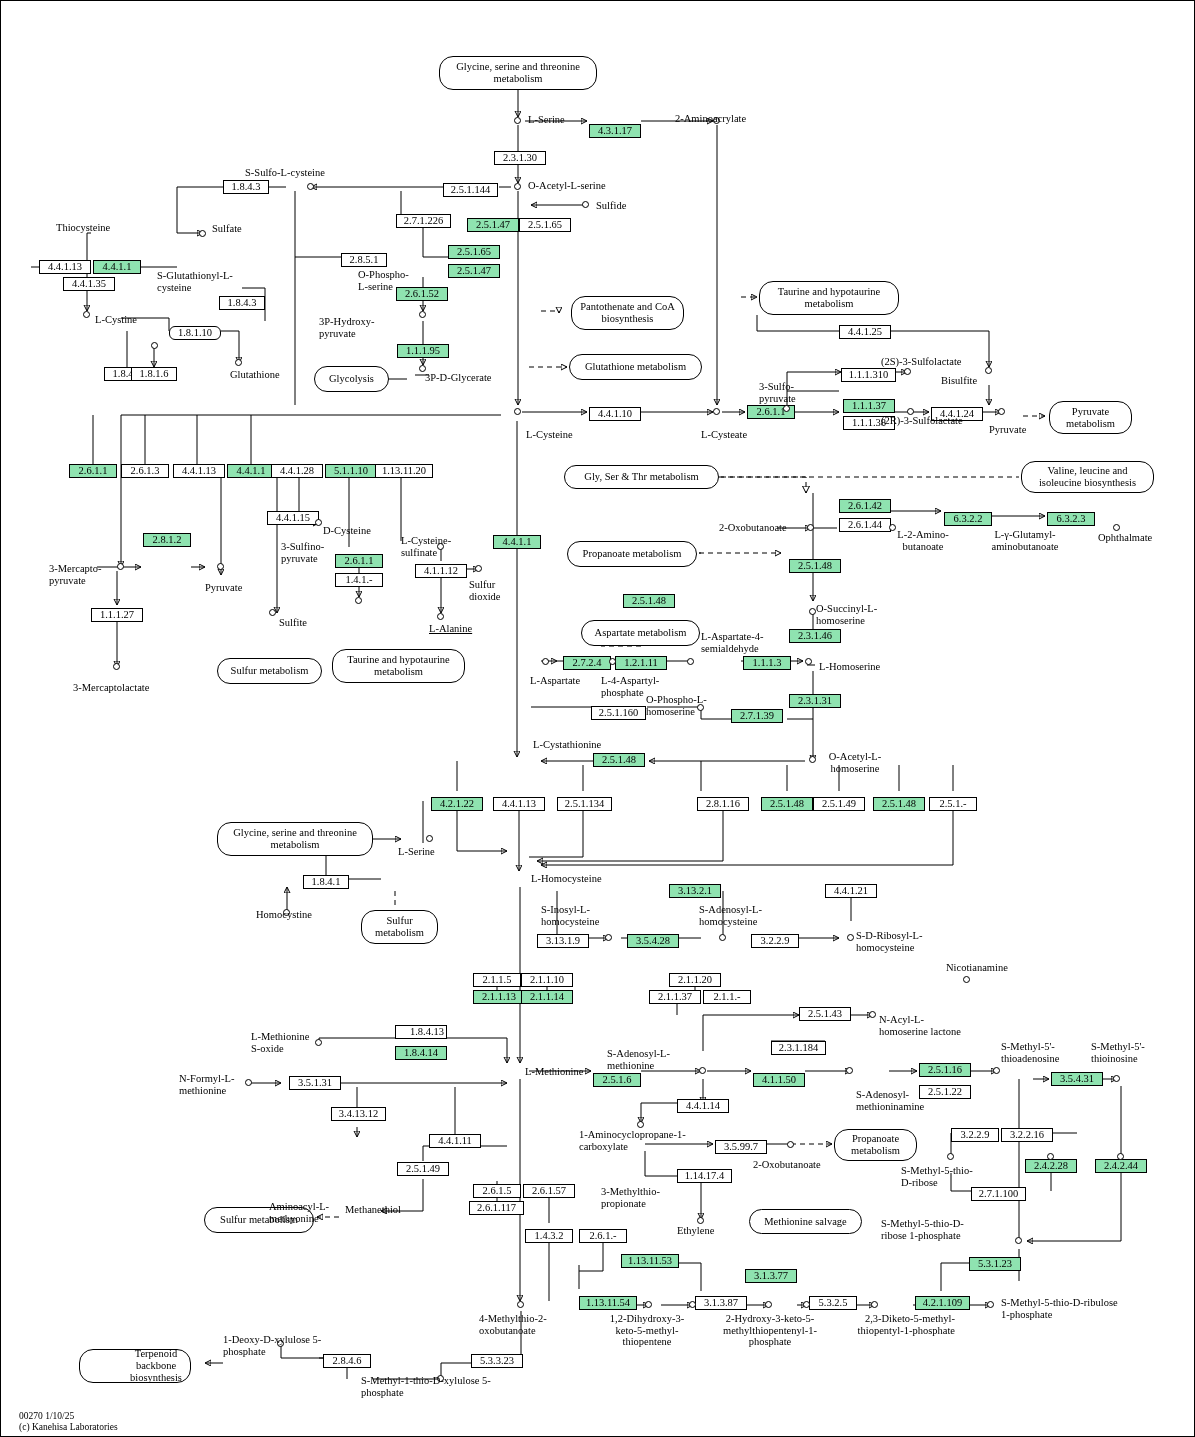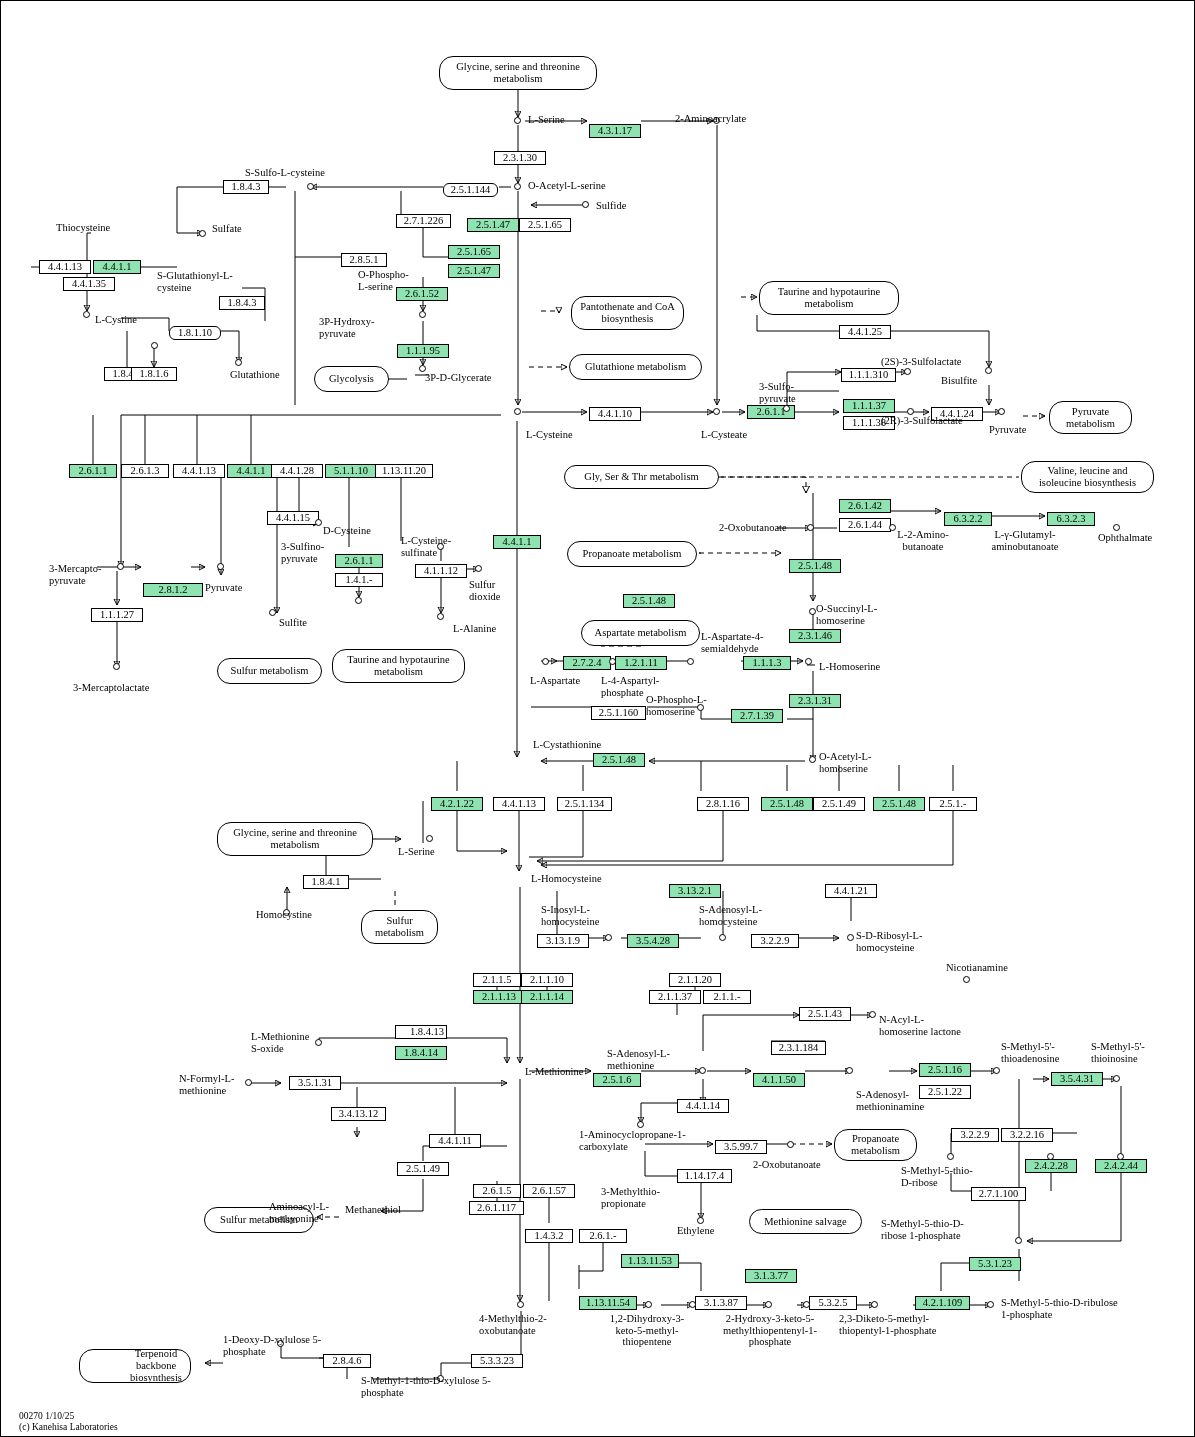--- a/index.html
+++ b/index.html
@@ -327,21 +327,21 @@
   <div class="rr" style="left:203px;top:1206px;width:110px;height:26px;">
       <span>Sulfur metabolism</span>
     </div>
   <div class="rr" style="left:78px;top:1348px;width:112px;height:34px;padding-left:48px;">
       <span>Terpenoid backbone biosynthesis</span>
     </div>
 
   <div class="ec g" style="left:588px;top:123px;width:52px;">4.3.1.17</div>
   <div class="ec" style="left:493px;top:150px;width:52px;">2.3.1.30</div>
   <div class="ec" style="left:222px;top:179px;width:46px;">1.8.4.3</div>
-  <div class="ec" style="left:442px;top:182px;width:55px;border-radius:6px;">2.5.1.144</div>
+  <div class="ec" style="left:442px;top:182px;width:55px;">2.5.1.144</div>
   <div class="ec" style="left:395px;top:213px;width:55px;">2.7.1.226</div>
   <div class="ec g" style="left:466px;top:217px;width:52px;">2.5.1.47</div>
   <div class="ec" style="left:518px;top:217px;width:52px;">2.5.1.65</div>
   <div class="ec" style="left:38px;top:259px;width:52px;">4.4.1.13</div>
   <div class="ec g" style="left:92px;top:259px;width:48px;">4.4.1.1</div>
   <div class="ec" style="left:62px;top:276px;width:52px;">4.4.1.35</div>
   <div class="ec" style="left:340px;top:252px;width:46px;">2.8.5.1</div>
   <div class="ec g" style="left:447px;top:244px;width:52px;">2.5.1.65</div>
   <div class="ec g" style="left:447px;top:263px;width:52px;">2.5.1.47</div>
   <div class="ec" style="left:218px;top:295px;width:46px;">1.8.4.3</div>
@@ -363,21 +363,21 @@
   <div class="ec g" style="left:226px;top:463px;width:48px;">4.4.1.1</div>
   <div class="ec" style="left:270px;top:463px;width:52px;">4.4.1.28</div>
   <div class="ec g" style="left:324px;top:463px;width:52px;">5.1.1.10</div>
   <div class="ec" style="left:374px;top:463px;width:58px;">1.13.11.20</div>
   <div class="ec" style="left:266px;top:510px;width:52px;">4.4.1.15</div>
   <div class="ec g" style="left:838px;top:498px;width:52px;">2.6.1.42</div>
   <div class="ec g" style="left:943px;top:511px;width:48px;">6.3.2.2</div>
   <div class="ec g" style="left:1046px;top:511px;width:48px;">6.3.2.3</div>
   <div class="ec" style="left:838px;top:517px;width:52px;">2.6.1.44</div>
   <div class="ec g" style="left:492px;top:534px;width:48px;">4.4.1.1</div>
-  <div class="ec g" style="left:142px;top:582px;width:60px;">2.8.1.2</div>
+  <div class="ec g" style="left:142px;top:532px;width:48px;">2.8.1.2</div>
   <div class="ec g" style="left:334px;top:553px;width:48px;">2.6.1.1</div>
   <div class="ec" style="left:414px;top:563px;width:52px;">4.1.1.12</div>
   <div class="ec g" style="left:788px;top:558px;width:52px;">2.5.1.48</div>
   <div class="ec" style="left:334px;top:572px;width:48px;">1.4.1.-</div>
   <div class="ec" style="left:90px;top:607px;width:52px;">1.1.1.27</div>
   <div class="ec g" style="left:622px;top:593px;width:52px;">2.5.1.48</div>
   <div class="ec g" style="left:788px;top:628px;width:52px;">2.3.1.46</div>
   <div class="ec g" style="left:562px;top:655px;width:48px;">2.7.2.4</div>
   <div class="ec g" style="left:614px;top:655px;width:52px;">1.2.1.11</div>
   <div class="ec g" style="left:742px;top:655px;width:48px;">1.1.1.3</div>
@@ -533,29 +533,29 @@
   <div class="lbl" style="left:400px;top:534px;width:62px;white-space:normal;">L-Cysteine-sulfinate</div>
   <div class="lbl" style="left:718px;top:521px;">2-Oxobutanoate</div>
   <div class="lbl" style="left:893px;top:528px;width:58px;white-space:normal;text-align:center;">L-2-Amino-butanoate</div>
   <div class="lbl" style="left:980px;top:528px;width:88px;white-space:normal;text-align:center;">L-γ-Glutamyl-aminobutanoate</div>
   <div class="lbl" style="left:1097px;top:531px;">Ophthalmate</div>
   <div class="lbl" style="left:48px;top:562px;width:64px;white-space:normal;">3-Mercapto-pyruvate</div>
   <div class="lbl" style="left:280px;top:540px;width:56px;white-space:normal;">3-Sulfino-pyruvate</div>
   <div class="lbl" style="left:204px;top:581px;">Pyruvate</div>
   <div class="lbl" style="left:468px;top:578px;width:44px;white-space:normal;">Sulfur dioxide</div>
   <div class="lbl" style="left:278px;top:616px;">Sulfite</div>
-  <div class="lbl" style="left:452px;top:622px;">L-Alanine</div>
+  <div class="lbl" style="left:428px;top:622px;text-decoration:underline;">L-Alanine</div>
   <div class="lbl" style="left:815px;top:602px;width:80px;white-space:normal;">O-Succinyl-L-homoserine</div>
   <div class="lbl" style="left:700px;top:630px;width:78px;white-space:normal;">L-Aspartate-4-semialdehyde</div>
   <div class="lbl" style="left:72px;top:681px;">3-Mercaptolactate</div>
   <div class="lbl" style="left:529px;top:674px;">L-Aspartate</div>
   <div class="lbl" style="left:600px;top:674px;width:70px;white-space:normal;">L-4-Aspartyl-phosphate</div>
   <div class="lbl" style="left:818px;top:660px;">L-Homoserine</div>
   <div class="lbl" style="left:645px;top:693px;width:66px;white-space:normal;">O-Phospho-L-homoserine</div>
-  <div class="lbl" style="left:818px;top:750px;width:72px;white-space:normal;">O-Acetyl-L-homoserine</div>
+  <div class="lbl" style="left:818px;top:750px;width:72px;white-space:normal;text-align:center;">O-Acetyl-L-homoserine</div>
   <div class="lbl" style="left:532px;top:738px;">L-Cystathionine</div>
   <div class="lbl" style="left:397px;top:845px;">L-Serine</div>
   <div class="lbl" style="left:530px;top:872px;">L-Homocysteine</div>
   <div class="lbl" style="left:255px;top:908px;">Homocystine</div>
   <div class="lbl" style="left:540px;top:903px;width:66px;white-space:normal;">S-Inosyl-L-homocysteine</div>
   <div class="lbl" style="left:698px;top:903px;width:74px;white-space:normal;">S-Adenosyl-L-homocysteine</div>
   <div class="lbl" style="left:855px;top:929px;width:82px;white-space:normal;">S-D-Ribosyl-L-homocysteine</div>
   <div class="lbl" style="left:945px;top:961px;">Nicotianamine</div>
   <div class="lbl" style="left:250px;top:1030px;width:66px;white-space:normal;">L-Methionine S-oxide</div>
   <div class="lbl" style="left:878px;top:1013px;width:92px;white-space:normal;">N-Acyl-L-homoserine lactone</div>
@@ -570,20 +570,20 @@
   <div class="lbl" style="left:752px;top:1158px;">2-Oxobutanoate</div>
   <div class="lbl" style="left:900px;top:1164px;width:72px;white-space:normal;">S-Methyl-5-thio-D-ribose</div>
   <div class="lbl" style="left:344px;top:1203px;">Methanethiol</div>
   <div class="lbl" style="left:600px;top:1185px;width:66px;white-space:normal;">3-Methylthio-propionate</div>
   <div class="lbl" style="left:676px;top:1224px;">Ethylene</div>
   <div class="lbl" style="left:880px;top:1217px;width:92px;white-space:normal;">S-Methyl-5-thio-D-ribose 1-phosphate</div>
   <div class="lbl" style="left:1000px;top:1296px;width:120px;white-space:normal;">S-Methyl-5-thio-D-ribulose 1-phosphate</div>
   <div class="lbl" style="left:478px;top:1312px;width:76px;white-space:normal;">4-Methylthio-2-oxobutanoate</div>
   <div class="lbl" style="left:604px;top:1312px;width:84px;white-space:normal;text-align:center;">1,2-Dihydroxy-3-keto-5-methyl-thiopentene</div>
   <div class="lbl" style="left:714px;top:1312px;width:110px;white-space:normal;text-align:center;">2-Hydroxy-3-keto-5-methylthiopentenyl-1-phosphate</div>
-  <div class="lbl" style="left:838px;top:1312px;width:116px;white-space:normal;text-align:left;">2,3-Diketo-5-methyl-thiopentyl-1-phosphate</div>
+  <div class="lbl" style="left:838px;top:1312px;width:116px;white-space:normal;text-align:right;">2,3-Diketo-5-methyl-thiopentyl-1-phosphate</div>
   <div class="lbl" style="left:222px;top:1333px;width:120px;white-space:normal;">1-Deoxy-D-xylulose 5-phosphate</div>
   <div class="lbl" style="left:360px;top:1374px;width:130px;white-space:normal;">S-Methyl-1-thio-D-xylulose 5-phosphate</div>
 
   <div class="foot" style="left:18px;top:1410px;">00270 1/10/25</div>
   <div class="foot" style="left:18px;top:1421px;">(c) Kanehisa Laboratories</div>
 
 </div>
 
 </body></html>

